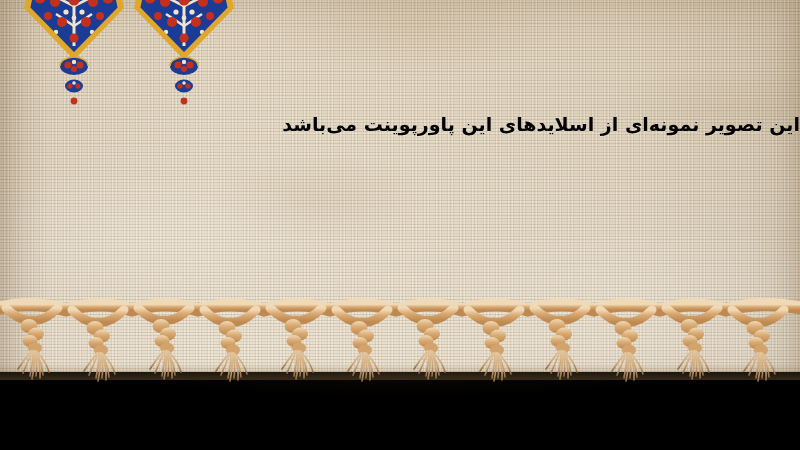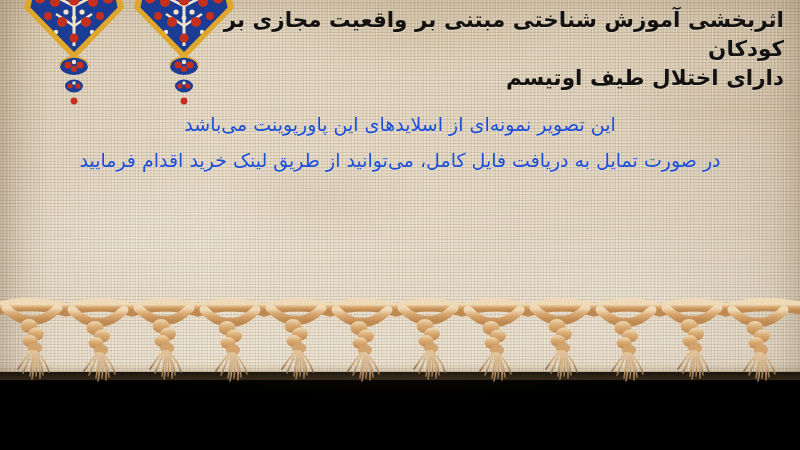--- a/index.html
+++ b/index.html
@@ -110,25 +110,24 @@
     text-shadow: 0 1px 0 rgba(255,255,255,0.28);
   }
   .title .ln { display: block; }
   .title .ln2 { text-align: right; }
 
   .body-block {
     position: absolute;
     top: 106px;
     left: 0;
     right: 0;
-    text-align: center;
     font-size: 19px;
     line-height: 36px;
-    font-weight: 400;
-    color: #1d4ed8;
+    font-weight: 700;
+    color: #000000;
     text-shadow: 0 1px 0 rgba(255,255,255,0.25);
   }
   .body-block .ln { display: block; white-space: nowrap; }
 
   
   .medallion {
     position: absolute;
     top: -46px;
   }
   .medallion.m1 { right: 662px; }
@@ -280,28 +279,23 @@
         <circle cx="-4" cy="0" r="2.6" fill="#c4301d"></circle>
         <circle cx="4" cy="0" r="2.6" fill="#c4301d"></circle>
         <circle cx="0" cy="-3" r="1.8" fill="#efe4cd"></circle>
       </g>
       <circle cx="64" cy="147" r="3.4" fill="#c4301d"></circle>
     </svg>
   </div>
 
   <div class="text-layer">
 
-    <div class="title">
-      <span class="ln ln1">اثربخشی آموزش شناختی مبتنی بر واقعیت مجازی بر کودکان</span>
-      <span class="ln ln2">دارای اختلال طیف اوتیسم</span>
-    </div>
 
     <div class="body-block">
       <span class="ln">این تصویر نمونه‌ای از اسلایدهای این پاورپوینت می‌باشد</span>
-      <span class="ln">در صورت تمایل به دریافت فایل کامل، می‌توانید از طریق لینک خرید اقدام فرمایید</span>
     </div>
 
   </div>
 
   <div class="black-band"></div>
   <div class="edge-shadow"></div>
 
   <div class="fringe-row">
     <svg width="800" height="92" viewBox="0 0 800 92" aria-hidden="true">
       <defs>

